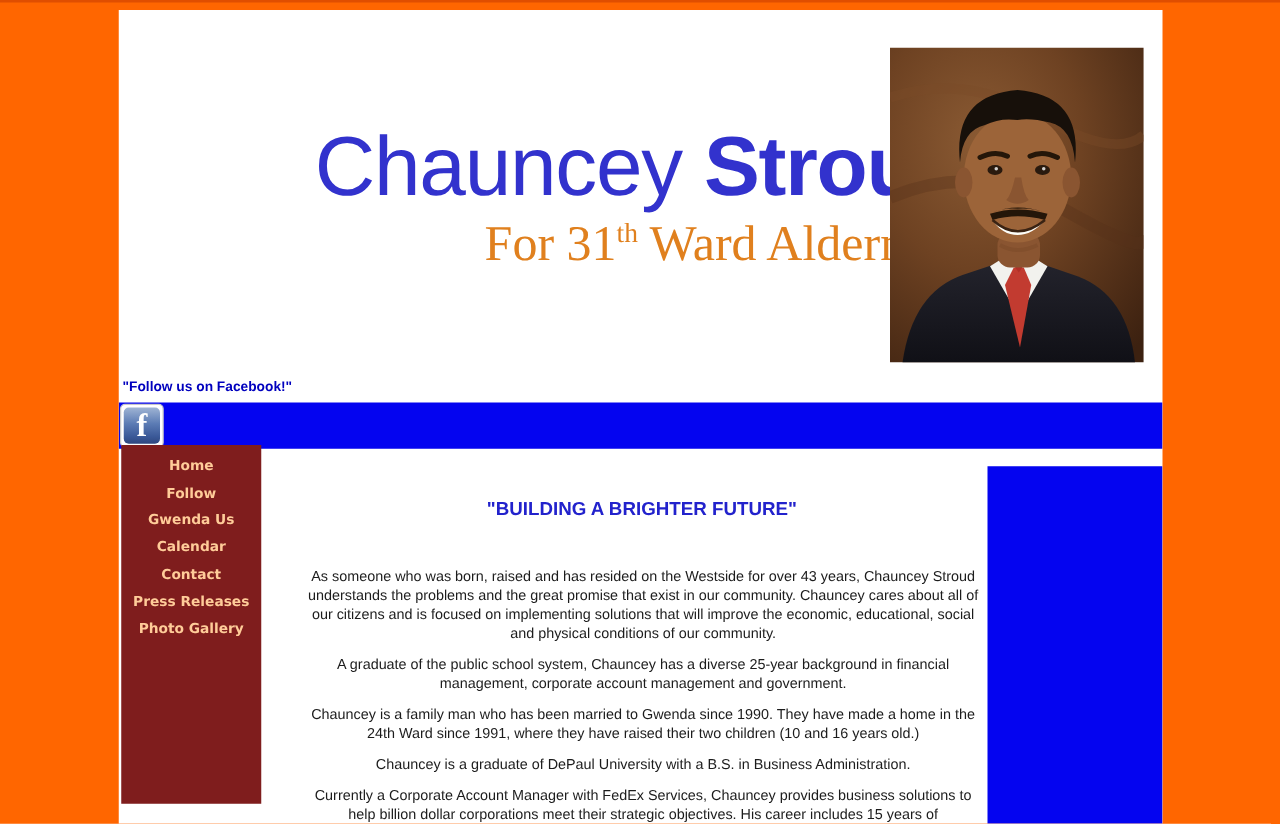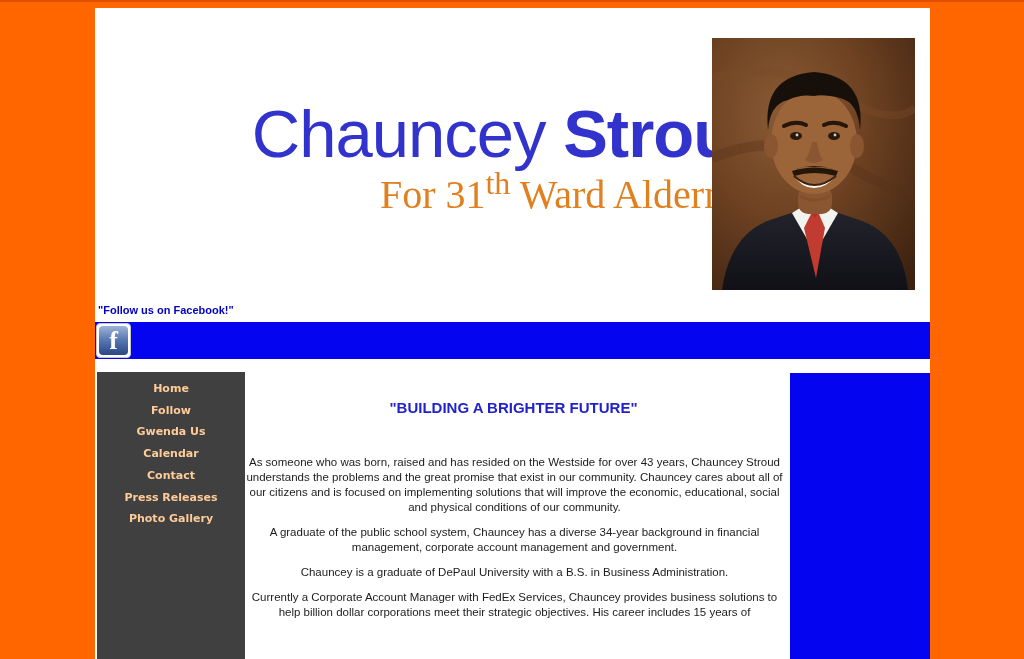--- a/index.html
+++ b/index.html
@@ -27,21 +27,21 @@
   .title-line1{
     font-size:67px;line-height:1;letter-spacing:-1px;
     color:#3232CD;
   }
   .title-line1 .last{font-weight:bold;}
   .title-line2{
     font-family:"Liberation Serif",serif;
     font-size:40px;line-height:1;margin-top:8px;
     color:#E0801E;
   }
-  .title-line2 sup{font-size:32px;vertical-align:super;line-height:0;}
+  .title-line2 sup{font-size:22px;vertical-align:super;line-height:0;}
   .photo{
     position:absolute;left:617px;top:30px;width:203px;height:252px;
     display:block;
   }
   
   .follow-text{
     position:absolute;left:3px;top:296px;
     font-size:11px;font-weight:bold;color:#0000BE;
   }
   .fb-bar{
@@ -55,22 +55,22 @@
   }
   .fb-icon-inner{
     width:100%;height:100%;border-radius:4px;
     background:linear-gradient(#9FB4D4,#5B7BB4 45%,#3B5998 80%,#2F477F);
     color:#FFFFFF;font-weight:bold;font-size:26px;line-height:30px;
     text-align:center;font-family:"Liberation Serif",serif;
     overflow:hidden;
   }
   
   .sidebar{
-    position:absolute;left:2px;top:364px;width:148px;height:287px;
-    background:#404040;
+    position:absolute;left:2px;top:348px;width:112px;height:287px;
+    background:#7f1d1d;
   }
   .sidebar ul{
     list-style:none;margin:0;padding:6px 0 0 0;
   }
   .sidebar li{
     text-align:center;
     font-family:"DejaVu Sans",sans-serif;
     font-size:11px;font-weight:bold;line-height:21.7px;
     color:#FFCC99;cursor:pointer;
   }
@@ -168,18 +168,19 @@
         <li>Press Releases</li>
         <li>Photo Gallery</li>
       </ul>
   </div>
 
   <div class="right-col"></div>
 
   <div class="content-heading">"BUILDING A BRIGHTER FUTURE"</div>
   <div class="content-body">
       <p>As someone who was born, raised and has resided on the Westside for over 43 years, Chauncey Stroud understands the problems and the great promise that exist in our community. Chauncey cares about all of our citizens and is focused on implementing solutions that will improve the economic, educational, social and physical conditions of our community.</p>
-      <p>A graduate of the public school system, Chauncey has a diverse 34-year background in financial management, corporate account management and government.</p>
+      <p>A graduate of the public school system, Chauncey has a diverse 25-year background in financial management, corporate account management and government.</p>
+      <p>Chauncey is a family man who has been married to Gwenda since 1990. They have made a home in the 24th Ward since 1991, where they have raised their two children (10 and 16 years old.)</p>
       <p>Chauncey is a graduate of DePaul University with a B.S. in Business Administration.</p>
       <p>Currently a Corporate Account Manager with FedEx Services, Chauncey provides business solutions to help billion dollar corporations meet their strategic objectives. His career includes 15 years of</p>
     </div>
 
 </div>
 
 </body></html>

